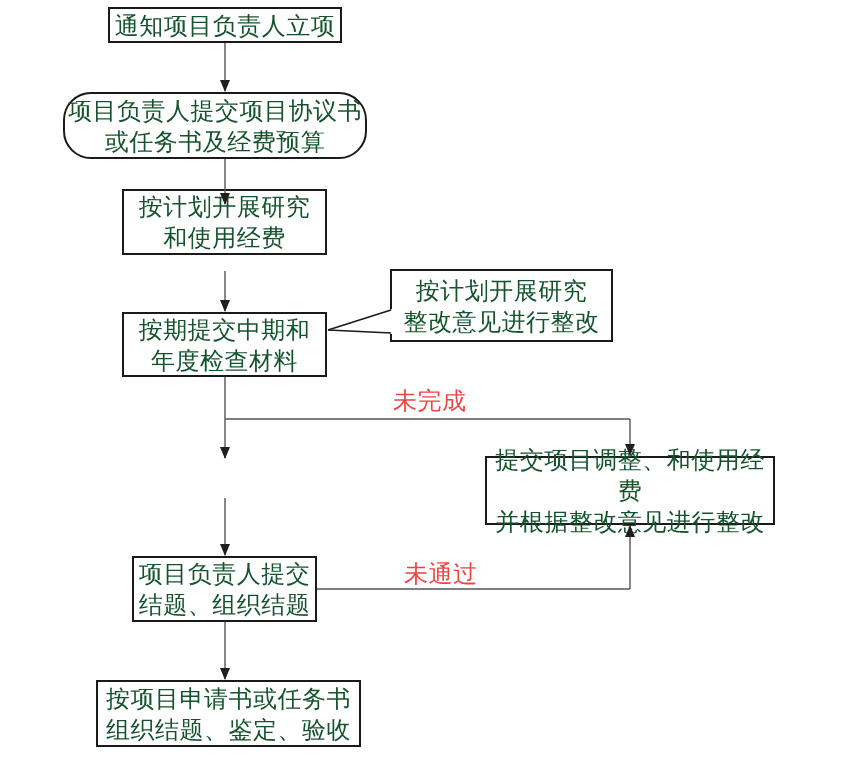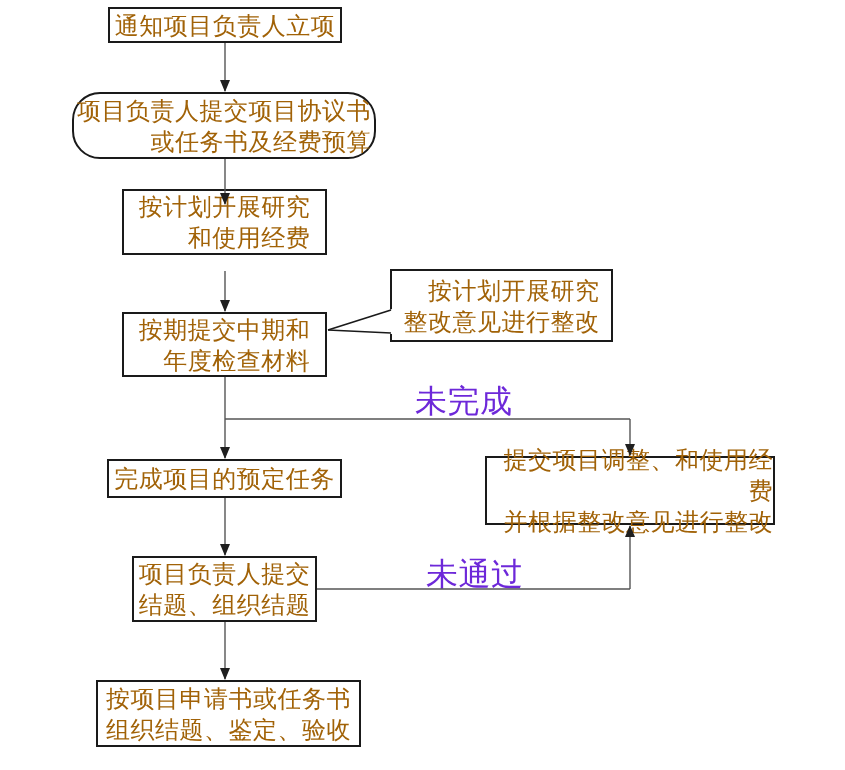--- a/index.html
+++ b/index.html
@@ -26,36 +26,35 @@
   }
   .node {
     position: absolute;
     box-sizing: border-box;
     border: 2px solid #1a1a1a;
     background: #ffffff;
     z-index: 1;
     display: flex;
     align-items: center;
     justify-content: center;
-    text-align: right;
-    color: #a16207;
+    text-align: center;
+    color: #14532d;
     font-size: 24px;
     line-height: 31px;
     white-space: pre-line;
     letter-spacing: 0.5px;
   }
   .edge-label {
     position: absolute;
     z-index: 1;
-    color: #6d28d9;
-    font-size: 32px;
+    color: #ef4444;
+    font-size: 24px;
     line-height: 26px;
     white-space: nowrap;
     letter-spacing: 0.5px;
-    margin-left: 22px;
   }
   .wire {
     stroke: #555555;
     stroke-width: 1.4;
     fill: none;
   }
   .tailline {
     stroke: #1a1a1a;
     stroke-width: 1.7;
     fill: none;
@@ -100,43 +99,40 @@
 
     <polygon points="328,330 392,309 392,334" fill="#ffffff"></polygon>
     <line class="tailline" x1="328" y1="330" x2="391" y2="310"></line>
     <line class="tailline" x1="328" y1="330" x2="391" y2="333"></line>
   </svg>
 
   <div class="node" style="left:108px; top:7px;  width:234px; height:36px;">
     <span>通知项目负责人立项</span>
   </div>
 
-  <div class="node" style="left:72px;  top:92px; width:304px; height:67px;border-radius:28px;">
+  <div class="node" style="left:63px;  top:92px; width:304px; height:67px;border-radius:28px;">
     <span>项目负责人提交项目协议书
 或任务书及经费预算</span>
   </div>
 
   <div class="node" style="left:122px; top:189px; width:205px; height:66px;">
     <span>按计划开展研究
 和使用经费</span>
   </div>
 
   <div class="node" style="left:122px; top:312px; width:205px; height:65px;">
     <span>按期提交中期和
 年度检查材料</span>
   </div>
 
   <div class="node" style="left:390px; top:269px; width:223px; height:73px;">
     <span>按计划开展研究
 整改意见进行整改</span>
   </div>
 
-  <div class="node" style="left:107px; top:459px; width:235px; height:39px;">
-    <span>完成项目的预定任务</span>
-  </div>
 
   <div class="node" style="left:485px; top:456px; width:290px; height:69px;">
     <span>提交项目调整、和使用经费
 并根据整改意见进行整改</span>
   </div>
 
   <div class="node" style="left:132px; top:556px; width:185px; height:66px;">
     <span>项目负责人提交
 结题、组织结题</span>
   </div>

